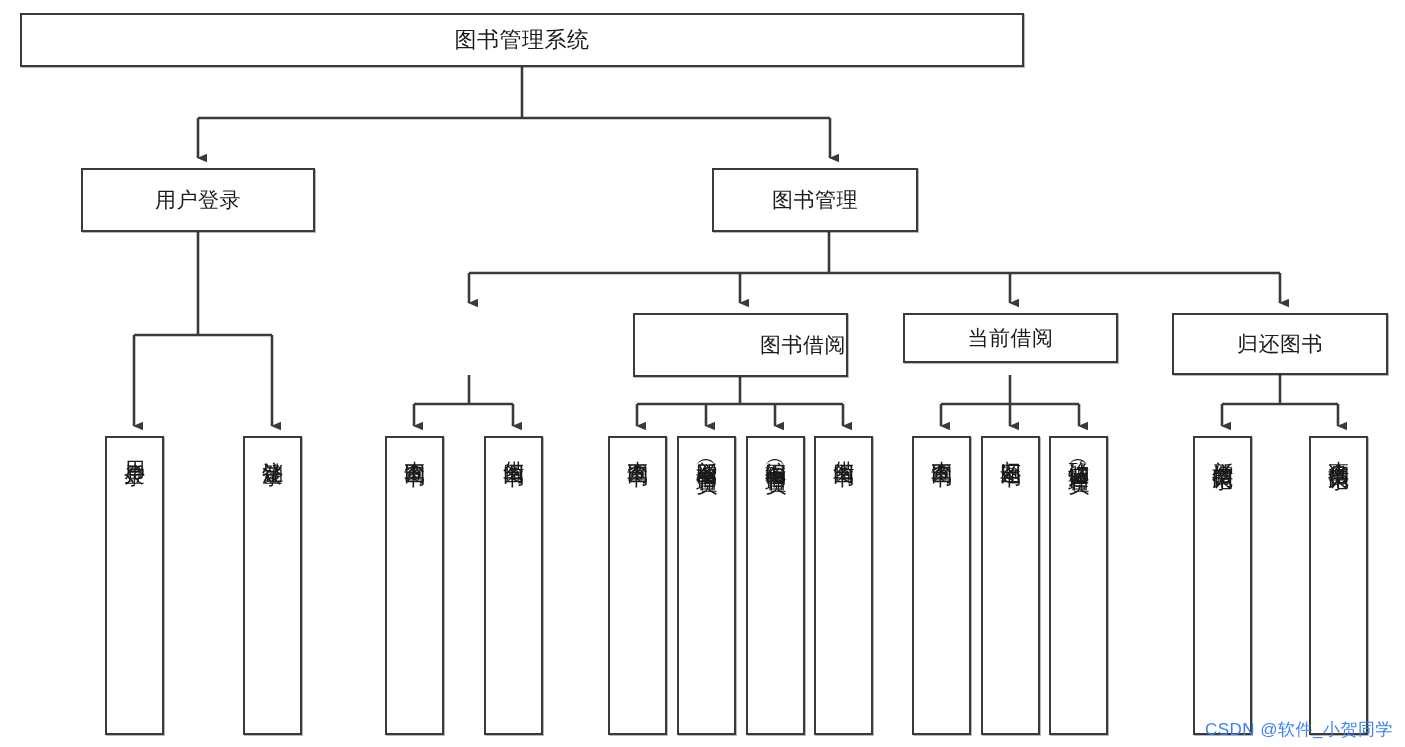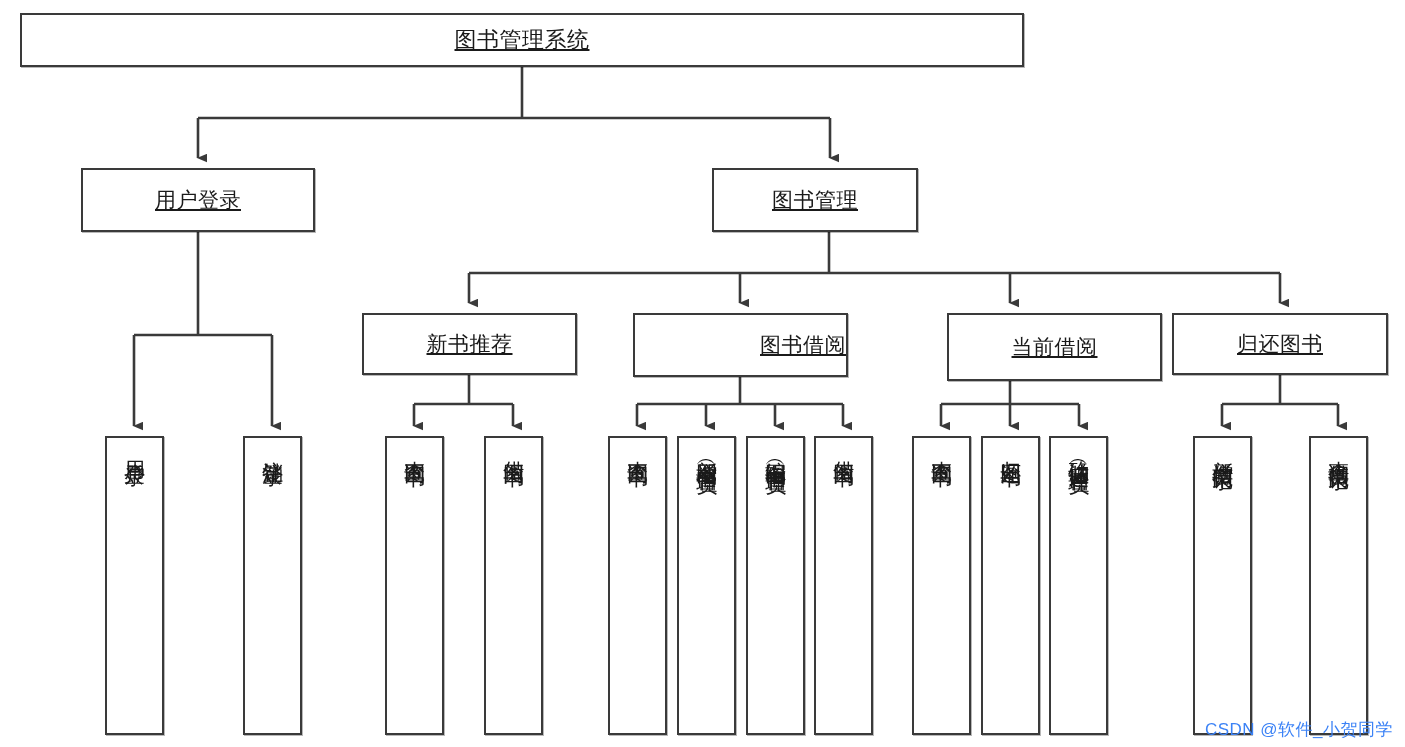--- a/index.html
+++ b/index.html
@@ -24,21 +24,21 @@
     z-index:2;
   }
   .node .lbl{
     display:block;
     text-align:center;
     line-height:1.18;
     letter-spacing:0.5px;
     -webkit-font-smoothing:antialiased;
   }
   
-  .h-node .lbl{font-size:21px;text-decoration:underline;}
+  .h-node .lbl{font-size:21px;}
   #root-node .lbl{font-size:22px;}
 
   
   .v-node{align-items:flex-start;padding-top:6px;}
   .v-node .lbl{
     writing-mode:vertical-rl;
     text-orientation:upright;
     font-size:21px;
     line-height:1.06;
     letter-spacing:2px;
@@ -117,29 +117,26 @@
   </div>
 
   <div class="node h-node" style="left:81px;top:168px;width:234px;height:64px;">
     <span class="lbl">用户登录</span>
   </div>
 
   <div class="node h-node" style="left:712px;top:168px;width:206px;height:64px;">
     <span class="lbl">图书管理</span>
   </div>
 
-  <div class="node h-node" style="left:362px;top:313px;width:215px;height:62px;">
-    <span class="lbl">新书推荐</span>
-  </div>
 
   <div class="node h-node" style="left:633px;top:313px;width:215px;height:64px;justify-content:flex-end;">
     <span class="lbl">图书借阅</span>
   </div>
 
-  <div class="node h-node" style="left:947px;top:313px;width:215px;height:68px;">
+  <div class="node h-node" style="left:903px;top:313px;width:215px;height:50px;">
     <span class="lbl">当前借阅</span>
   </div>
 
   <div class="node h-node" style="left:1172px;top:313px;width:216px;height:62px;">
     <span class="lbl">归还图书</span>
   </div>
 
   <div class="node v-node" style="left:105px;top:436px;width:59px;height:299px;">
     <span class="lbl">用户登录</span>
   </div>

